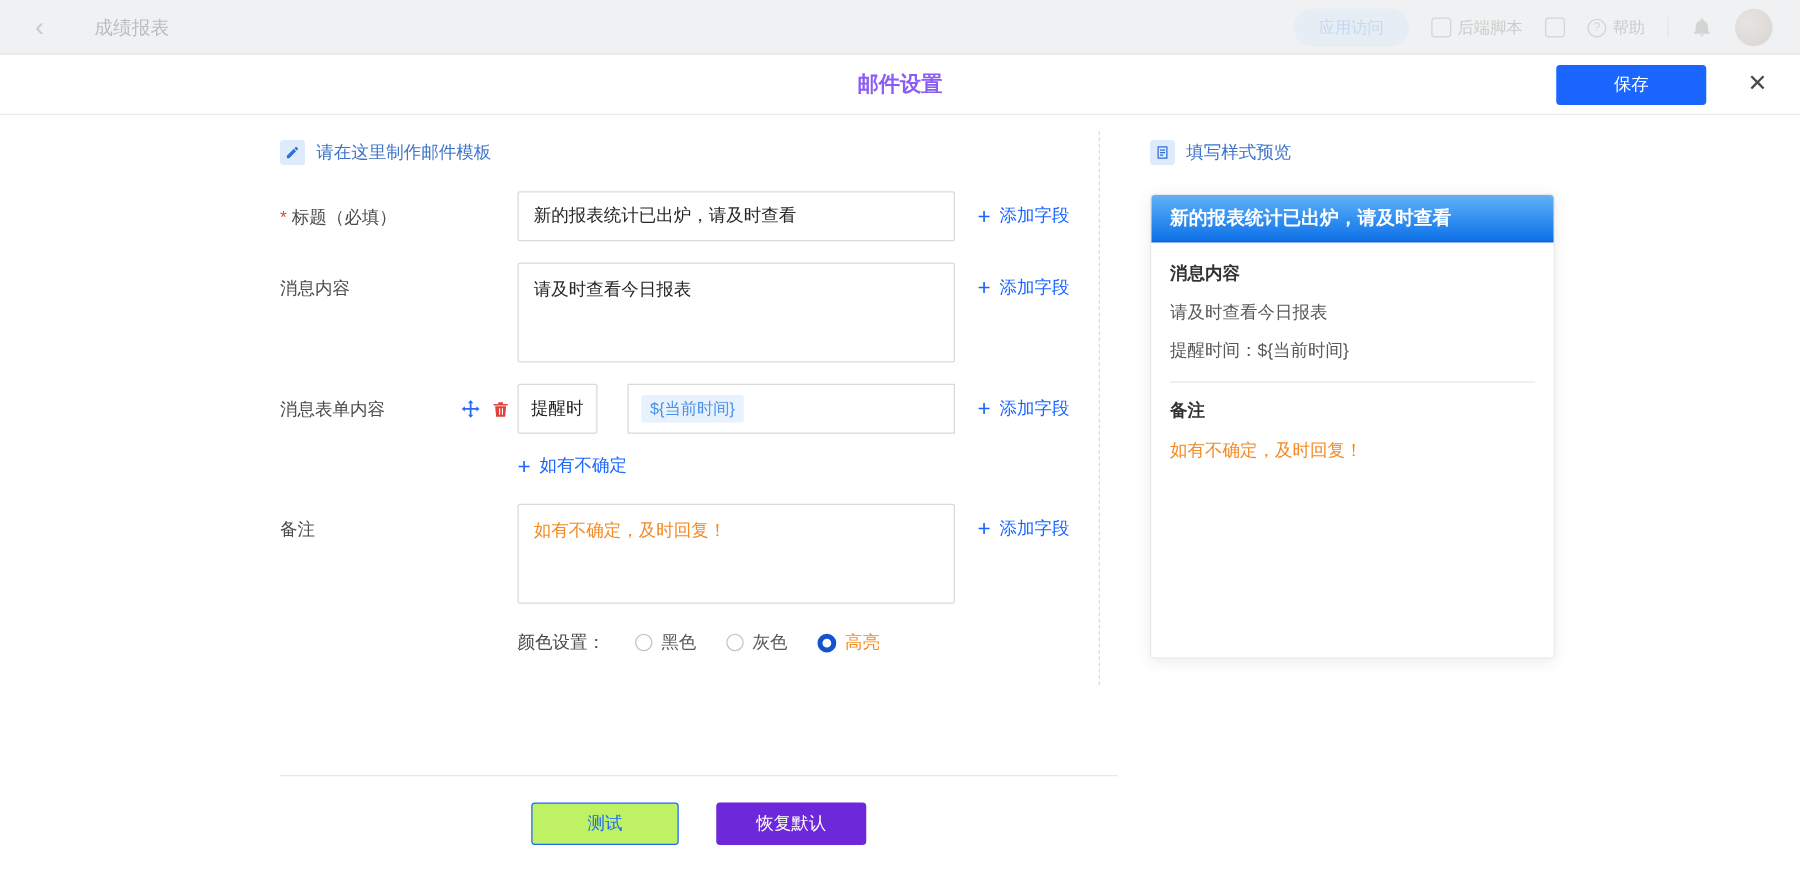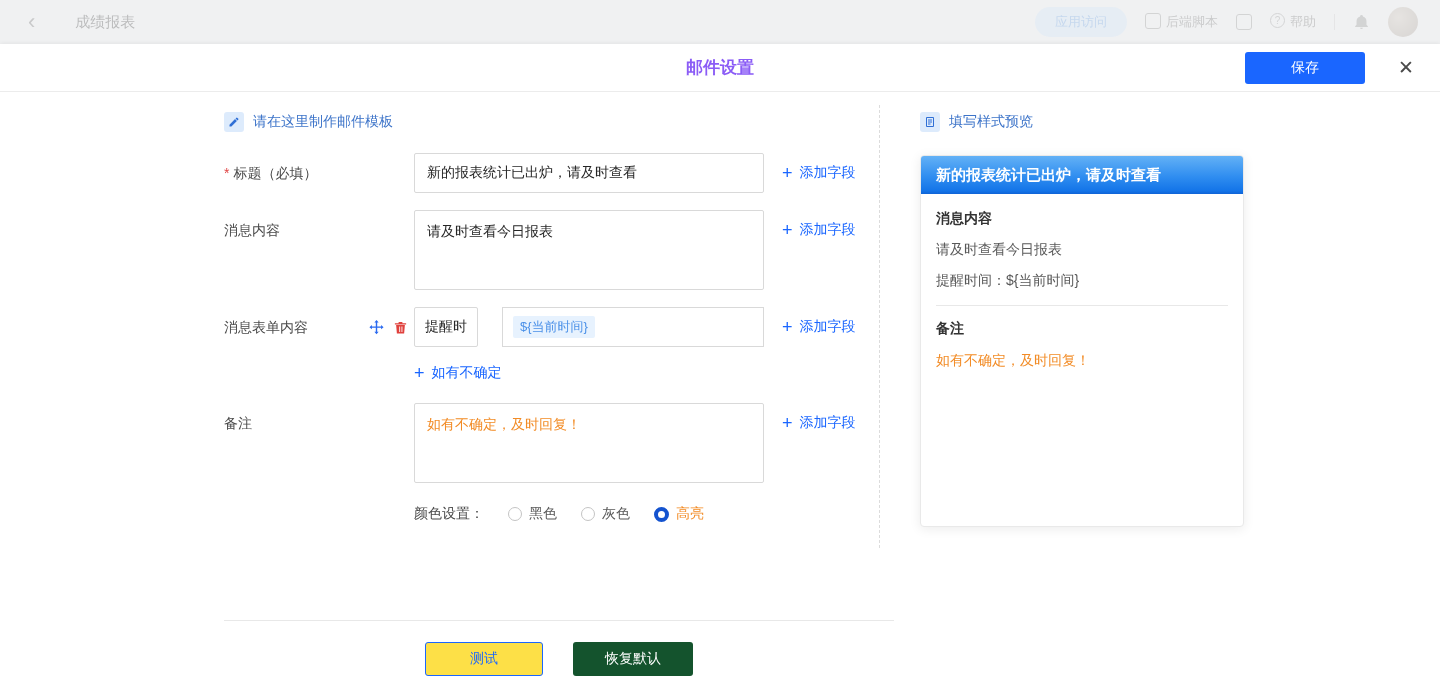--- a/index.html
+++ b/index.html
@@ -6,21 +6,21 @@
   body { font-family:"Liberation Sans", sans-serif; background:#fff; }
   .screen { position:relative; width:1440px; height:700px; overflow:hidden; background:#fff; }
 
   
   .topbar { position:absolute; left:0; top:0; width:1440px; height:44px; background:#f0f1f2; }
   .topbar-inner { position:relative; width:100%; height:100%; opacity:0.28; display:flex; align-items:center; }
   .back-ic { font-size:22px; color:#666; margin-left:28px; line-height:44px; }
   .tb-title { font-size:15px; color:#333; margin-left:40px; }
   .tb-right { position:absolute; right:22px; top:0; height:44px; display:flex; align-items:center; gap:18px; }
   .tb-pill { height:30px; padding:0 20px; border-radius:15px; background:#cde3fa; color:#5b9ae6; font-size:13px; display:flex; align-items:center; }
-  .tb-item { display:flex; align-items:flex-start; gap:5px; color:#6b6b6b; font-size:13px; }
+  .tb-item { display:flex; align-items:center; gap:5px; color:#6b6b6b; font-size:13px; }
   .tb-sq { width:16px; height:16px; border:1.5px solid #8a8a8a; border-radius:3px; display:inline-block; }
   .tb-divider { width:1px; height:16px; background:#c9c9c9; }
   .tb-help-ic { width:15px; height:15px; border:1.5px solid #8a8a8a; border-radius:50%; font-size:10px; display:flex; align-items:center; justify-content:center; color:#8a8a8a; }
   .avatar { width:30px; height:30px; border-radius:50%; background:radial-gradient(circle at 35% 35%, #cfc4b8, #9b8f85); }
 
   
   .modal { position:absolute; left:0; top:44px; width:1440px; height:656px; background:#fff; box-shadow:0 -1px 4px rgba(0,0,0,0.06); }
   .modal-header { position:relative; height:48px; border-bottom:1px solid #ececec; }
   .modal-title { position:absolute; left:0; right:0; top:0; text-align:center; line-height:48px; font-size:17px; color:#8b5cf6; font-weight:600; }
   .save-btn { position:absolute; right:75px; top:8px; width:120px; height:32px; background:#1a66ff; color:#fff; border:none; border-radius:3px; font-size:14px; cursor:pointer; font-family:inherit; }
@@ -45,22 +45,22 @@
   .tag { display:inline-block; background:#e7f2fe; color:#4a90e8; font-size:13px; padding:3px 7px; border-radius:2px; line-height:16px; }
   .tag-input { position:absolute; height:40px; border:1px solid #d9d9d9; border-radius:0; background:#fff; display:flex; align-items:center; padding:0 10px; }
   .row-icons { position:absolute; display:flex; gap:8px; align-items:center; height:40px; }
   .color-row { position:absolute; left:190px; display:flex; align-items:center; font-size:14px; color:#4a4a4a; }
   .radio-item { display:flex; align-items:center; gap:7px; cursor:pointer; margin-left:24px; font-size:14px; color:#595959; }
   .radio { width:14px; height:14px; border-radius:50%; border:1px solid #c4c4c4; background:#fff; }
   .radio.checked { border:4.5px solid #1453cf; width:15px; height:15px; }
   .radio-item .hl { color:#f28b25; }
   .form-divider { position:absolute; left:0; top:528px; width:670px; border-top:1px solid #e8e8e8; }
   .footer-buttons { position:absolute; top:550px; left:0; width:670px; display:flex; justify-content:center; gap:30px; }
-  .btn-outline { width:118px; height:34px; background:#fde047; border:1px solid #1a66ff; color:#1a66ff; border-radius:3px; font-size:14px; cursor:pointer; font-family:inherit; }
-  .btn-fill { width:120px; height:34px; background:#14532d; border:none; color:#fff; border-radius:3px; font-size:14px; cursor:pointer; font-family:inherit; }
+  .btn-outline { width:118px; height:34px; background:#bef264; border:1px solid #1a66ff; color:#1a66ff; border-radius:3px; font-size:14px; cursor:pointer; font-family:inherit; }
+  .btn-fill { width:120px; height:34px; background:#6d28d9; border:none; color:#fff; border-radius:3px; font-size:14px; cursor:pointer; font-family:inherit; }
 
   
   .preview-area { position:absolute; left:920px; top:0; width:325px; }
   .preview-card { position:absolute; left:0; top:63px; width:324px; min-height:372px; background:#fff; border:1px solid #e9e9e9; border-radius:4px; box-shadow:0 2px 12px rgba(0,0,0,0.08); overflow:hidden; }
   .pc-header { height:38px; background:linear-gradient(180deg,#63b1f6 0%, #2f8df0 55%, #1374e8 92%, #0f63d6 100%); color:#fff; font-size:15px; font-weight:700; line-height:38px; padding:0 15px; white-space:nowrap; }
   .pc-body { padding:2px 15px 16px 15px; }
   .pc-label { font-size:14px; font-weight:700; color:#333; margin-top:14px; }
   .pc-text { font-size:14px; color:#595959; margin-top:13px; }
   .pc-hr { border:none; border-top:1px solid #e8e8e8; margin-top:15px; }
   .pc-orange { font-size:14px; color:#f28b25; margin-top:14px; }

